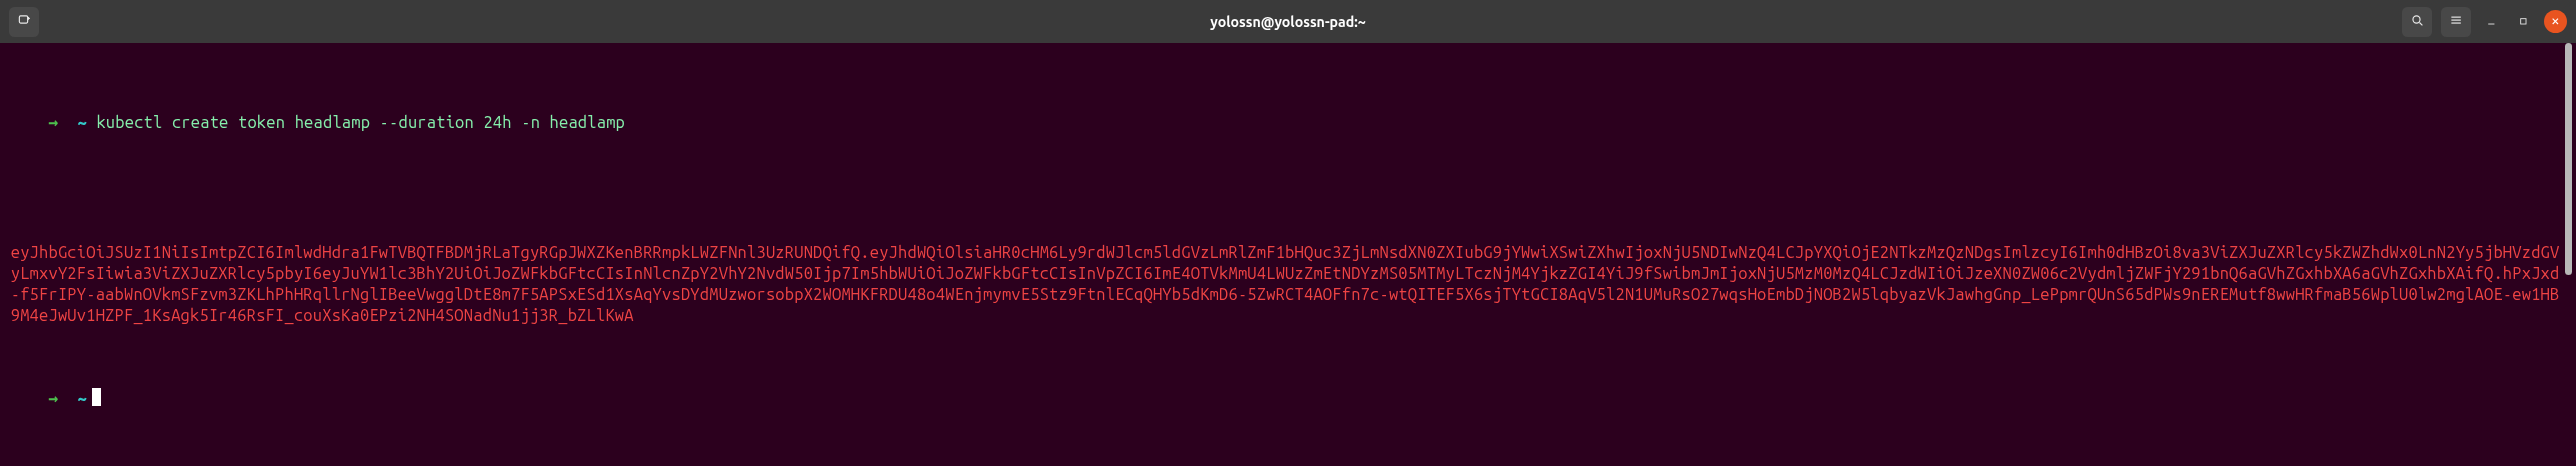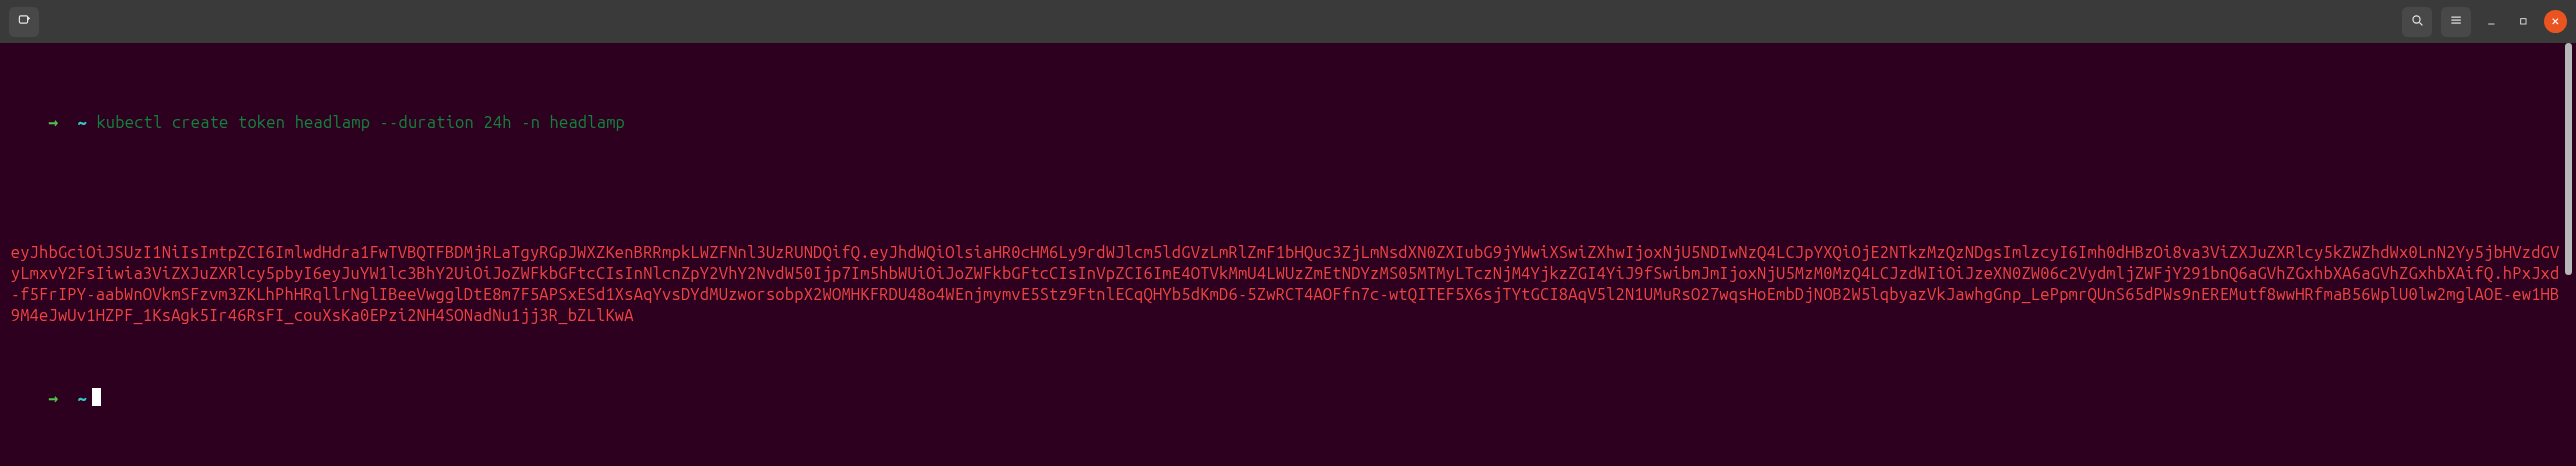--- a/index.html
+++ b/index.html
@@ -82,21 +82,21 @@
     white-space: pre-wrap;
     word-break: break-all;
     height: calc(100% - 43px);
     position: relative;
   }
   .prompt-row {
     display: block;
   }
   .arrow { color: #4ec14e; font-weight: bold; }
   .tilde { color: #33c7c7; font-weight: bold; }
-  .cmd   { color: #15803d; }
+  .cmd   { color: #86efac; }
   .output { color: #ef4444; display: block; }
 
   .cursor {
     display: inline-block;
     width: 9px;
     height: 18px;
     background: #ffffff;
     vertical-align: -1.8px;
     margin-left: 5.3px;
   }
@@ -128,20 +128,21 @@
     <div class="tb-btn">
       <span>
         <svg viewBox="0 0 24 24" fill="none" stroke="currentColor" stroke-width="2">
           <rect x="4" y="5" width="14" height="12" rx="2"></rect>
           <path d="M18 9h3M19.5 7.5v3" stroke-linecap="round"></path>
         </svg>
       </span>
     </div>
   </div>
 
+  <div class="titlebar-center">yolossn@yolossn-pad:~</div>
 
   <div class="titlebar-right">
     <div class="tb-btn">
       <span>
         <svg viewBox="0 0 24 24" fill="none" stroke="currentColor" stroke-width="2">
           <circle cx="11" cy="11" r="6"></circle>
           <line x1="16" y1="16" x2="21" y2="21"></line>
         </svg>
       </span>
     </div>

